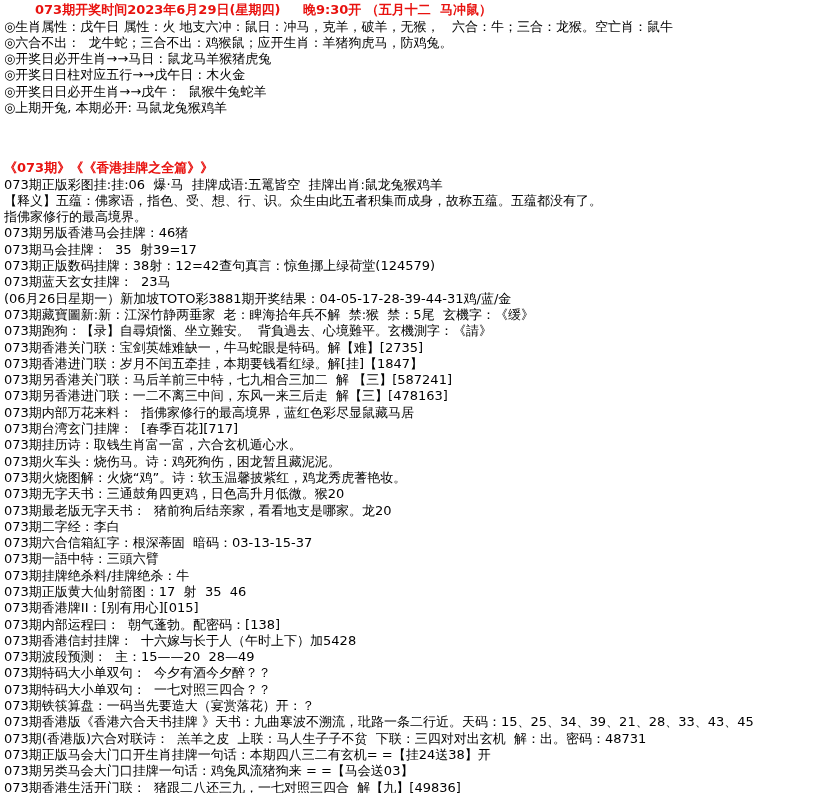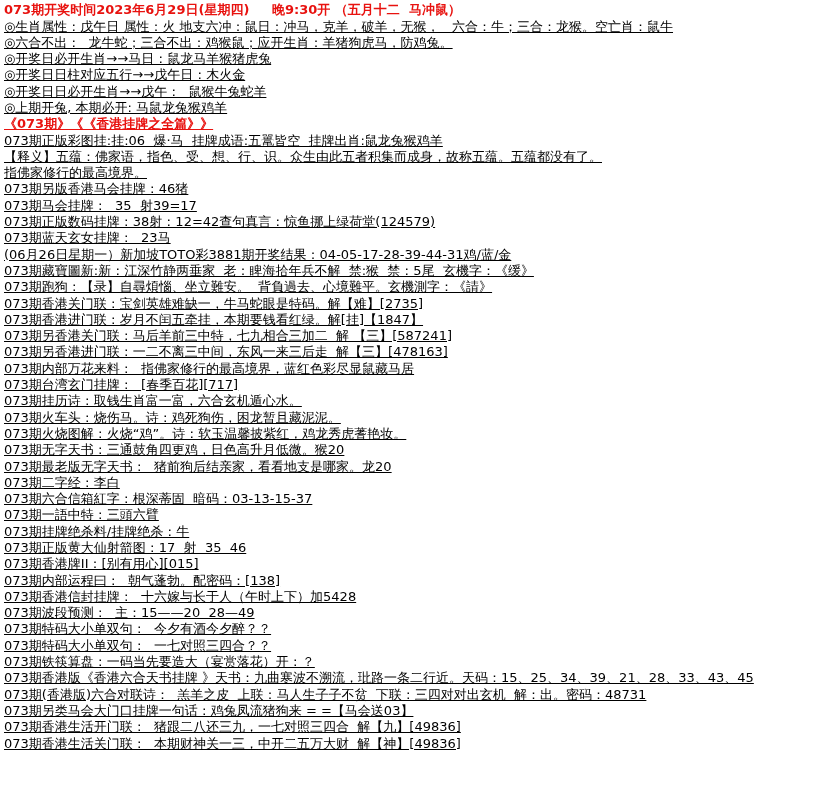--- a/index.html
+++ b/index.html
@@ -20,35 +20,36 @@
     height: 793px;
     padding: 2px 0 0 0;
     box-sizing: border-box;
   }
   .line {
     font-size: 13px;
     line-height: 16.3px;
     white-space: pre;
     padding-left: 4px;
     letter-spacing: 0px;
-    text-decoration: underline;
   }
   .red {
     color: #e8120f;
   }
   .bold {
     font-weight: bold;
+    margin-top: 44px;
   }
   .title-row {
     font-size: 13px;
     line-height: 16.5px;
     white-space: pre;
     padding-left: 4px;
     color: #e8120f;
     font-weight: bold;
+    margin-left: 31px;
   }
 </style>
 </head>
 <body>
 
 <div class="page">
   <div class="title-row">073期开奖时间2023年6月29日(星期四)     晚9:30开 （五月十二  马冲鼠）</div>
   <div>
       <div class="line">◎生肖属性：戊午日 属性：火 地支六冲：鼠日：冲马，克羊，破羊，无猴，   六合：牛；三合：龙猴。空亡肖：鼠牛</div>
       <div class="line">◎六合不出：  龙牛蛇；三合不出：鸡猴鼠；应开生肖：羊猪狗虎马，防鸡兔。</div>
@@ -85,17 +86,18 @@
       <div class="line">073期正版黄大仙射箭图：17  射  35  46</div>
       <div class="line">073期香港牌II：[别有用心][015]</div>
       <div class="line">073期内部运程曰：  朝气蓬勃。配密码：[138]</div>
       <div class="line">073期香港信封挂牌：  十六嫁与长于人（午时上下）加5428</div>
       <div class="line">073期波段预测：  主：15——20  28—49</div>
       <div class="line">073期特码大小单双句：  今夕有酒今夕醉？？</div>
       <div class="line">073期特码大小单双句：  一七对照三四合？？</div>
       <div class="line">073期铁筷算盘：一码当先要造大（宴赏落花）开：？</div>
       <div class="line">073期香港版《香港六合天书挂牌 》天书：九曲寒波不溯流，玭路一条二行近。天码：15、25、34、39、21、28、33、43、45</div>
       <div class="line">073期(香港版)六合对联诗：  羔羊之皮  上联：马人生子子不贫  下联：三四对对出玄机  解：出。密码：48731</div>
+      <div class="line">073期正版马会大门口开生肖挂牌一句话：本期四八三二有玄机= =【挂24送38】开</div>
       <div class="line">073期另类马会大门口挂牌一句话：鸡兔凤流猪狗来 = =【马会送03】</div>
       <div class="line">073期香港生活开门联：  猪跟二八还三九，一七对照三四合  解【九】[49836]</div>
       <div class="line">073期香港生活关门联：  本期财神关一三，中开二五万大财  解【神】[49836]</div>
     </div>
 </div>
 
 </body></html>

